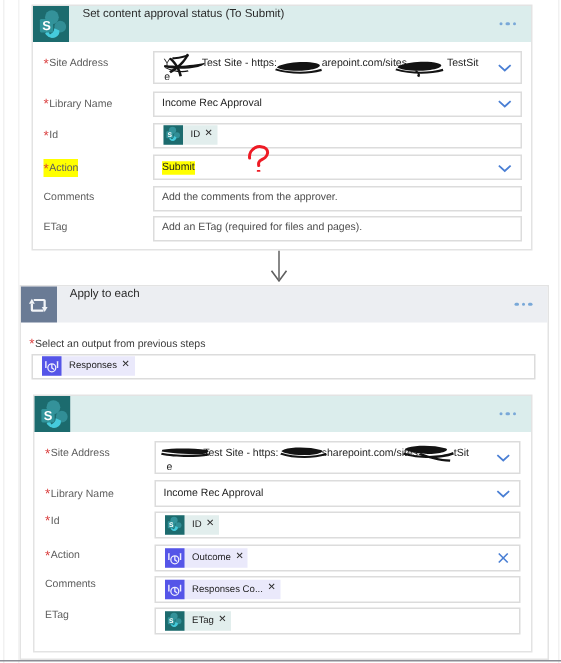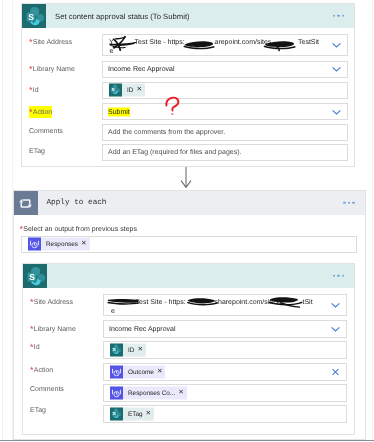--- a/index.html
+++ b/index.html
@@ -7,29 +7,29 @@
        font-family:"Liberation Sans",sans-serif;overflow:hidden;position:relative;
        -webkit-font-smoothing:antialiased;text-rendering:geometricPrecision;}
   .page{position:absolute;left:0;top:0;width:374px;height:442px;background:#fff;}
   .vline{position:absolute;width:1px;}
   .hline{position:absolute;height:1px;}
 
   .card{position:absolute;background:#fff;border:1px solid #e3e3e3;box-sizing:border-box;}
   .card-head{position:absolute;left:0;top:0;right:0;height:24px;display:flex;align-items:stretch;}
   .head-ico{width:24px;height:24px;flex:0 0 24px;position:relative;overflow:hidden;}
   .head-ico svg{position:absolute;}
-  .head-body{flex:1 1 auto;display:flex;align-items:center;position:relative;}
+  .head-body{flex:1 1 auto;display:flex;align-items:flex-start;position:relative;}
   .head-title{font-size:7.7px;color:#2b2b2b;padding-left:9px;white-space:nowrap;}
   .ellipsis{position:absolute;right:10px;top:50%;transform:translateY(-50%);display:flex;gap:2px;}
   .ellipsis i{width:2.4px;height:2.4px;border-radius:50%;background:#79a8d8;display:block;}
 
   .sp-head .head-ico{background:#1c6b6e;}
   .sp-head .head-body{background:#dbedec;}
   .ae-head .head-ico{background:#6a7b95;}
-  .ae-head .head-body{background:#eceef2;font-family:Liberation Mono, monospace;}
+  .ae-head .head-body{background:#eceef2;}
 
   .lbl{position:absolute;font-size:7.0px;color:#5d5d5d;white-space:nowrap;line-height:10px;}
   .req{color:#d93a3a;font-size:9px;position:relative;top:1px;margin-right:0.3px;}
   .field{position:absolute;border:1px solid #dcdcdc;box-sizing:border-box;background:#fff;}
   .fval{position:absolute;left:5px;top:50%;transform:translateY(-50%);font-size:7.0px;color:#1f1f1f;white-space:nowrap;line-height:9px;}
   .fval.ph{color:#4d4d4d;}
   .seg{position:absolute;font-size:7.0px;color:#1f1f1f;white-space:nowrap;line-height:9px;}
   .scrib{position:absolute;pointer-events:none;}
   .chev{position:absolute;right:5px;top:50%;width:11px;height:11px;transform:translateY(-50%);}
   .xclr{position:absolute;right:5px;top:50%;width:11px;height:11px;transform:translateY(-50%);}

